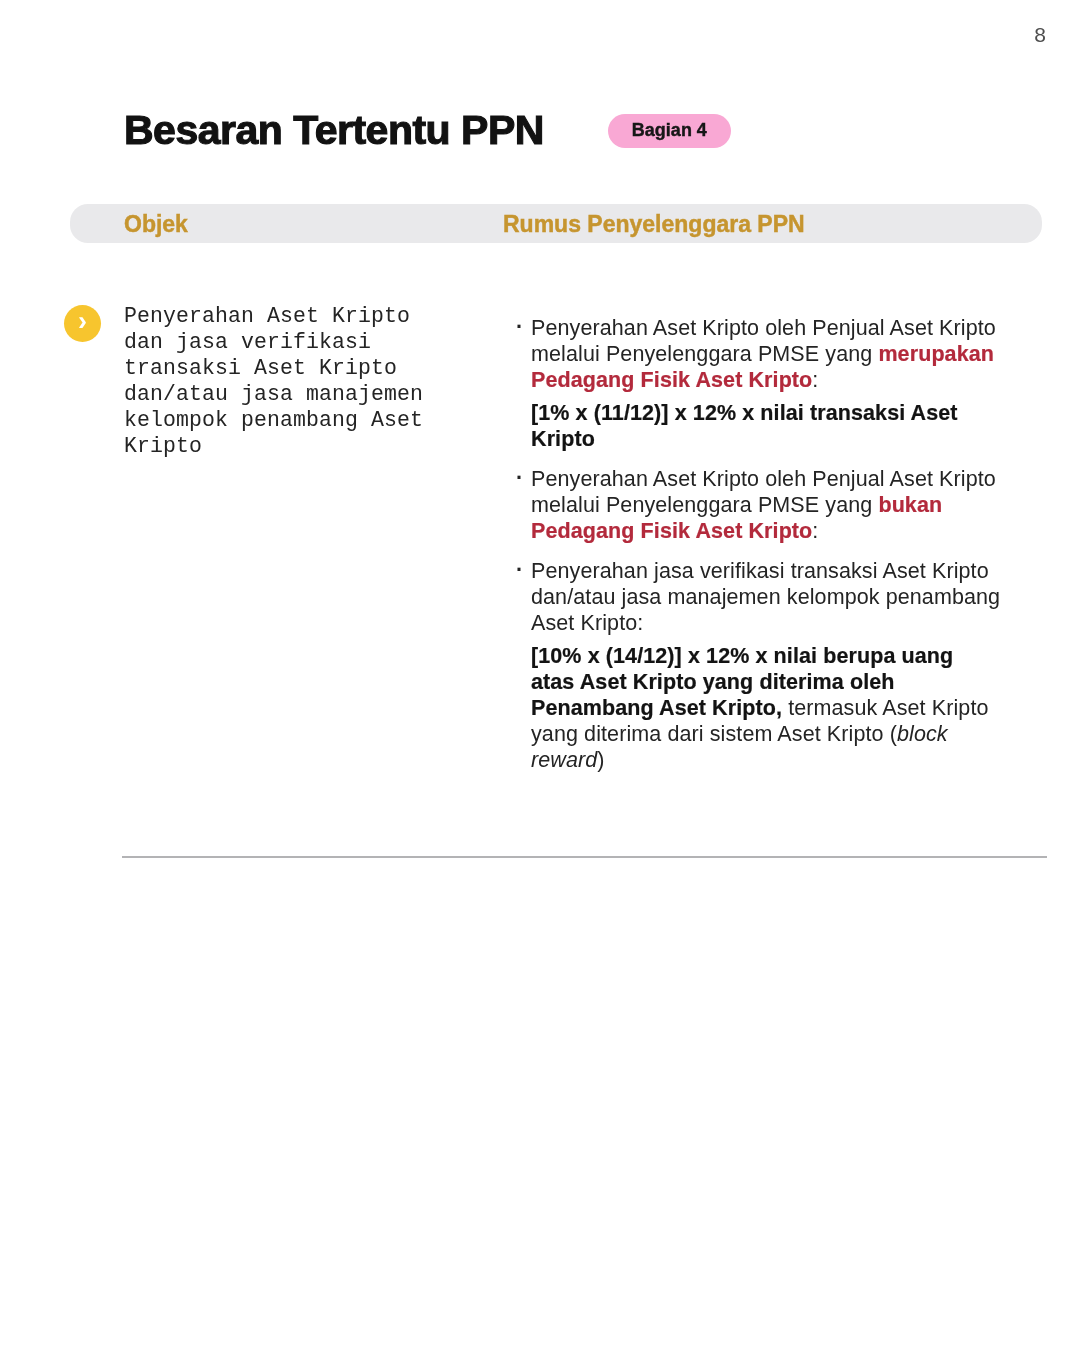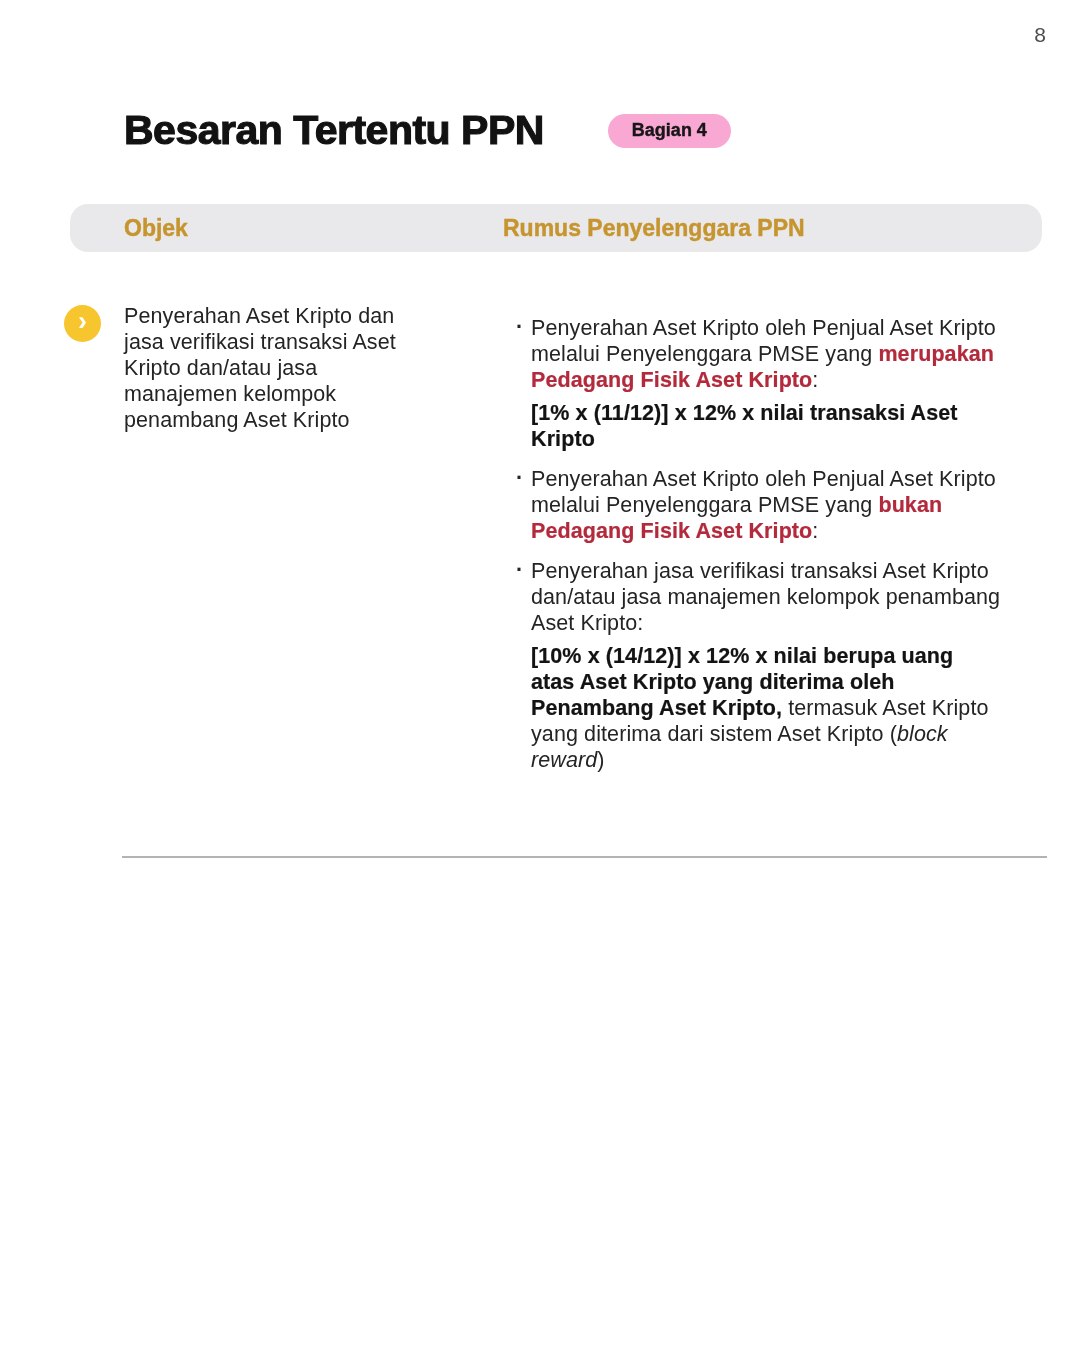--- a/index.html
+++ b/index.html
@@ -26,21 +26,21 @@
   }
   .badge {
     background:#f9a8d4; color:#171717;
     font-weight:700; font-size:18px;
     padding:7px 24px 8px 24px; border-radius:19px;
     line-height:1.1; white-space:nowrap;
     -webkit-text-stroke:0.4px #171717;
   }
   .table-header {
     position:absolute; left:70px; top:204px;
-    width:972px; height:48px;
+    width:972px; height:39px;
     background:#E9E9EB; border-radius:18px;
   }
   .col-h {
     position:absolute; top:50%; transform:translateY(-50%);
     font-size:23px; font-weight:700; color:#C6952F;
     -webkit-text-stroke:0.45px #C6952F;
     white-space:nowrap;
   }
   .col-h.objek { left:54px; }
   .col-h.rumus { left:433px; }
@@ -49,20 +49,21 @@
     width:37px; height:37px; border-radius:50%;
     background:#F7C52E; color:#ffffff;
     display:flex; align-items:center; justify-content:center;
     font-size:27px; font-weight:700; line-height:1;
     padding-bottom:4px; box-sizing:border-box;
   }
   .objek-cell {
     position:absolute; left:124px; top:303px; width:312px;
     font-size:21.5px; line-height:26px; color:#242424;
     letter-spacing:0.1px;
+    font-family:Liberation Mono, monospace;
   }
   .rumus-cell {
     position:absolute; left:503px; top:303px; width:486px;
     margin:12px; padding:0; list-style:none;
     font-size:21.5px; line-height:26px; color:#242424;
     letter-spacing:0.1px;
   }
   .bullet { position:relative; padding-left:16px; margin-bottom:14px; }
   .bullet::before {
     content:"\00B7";

